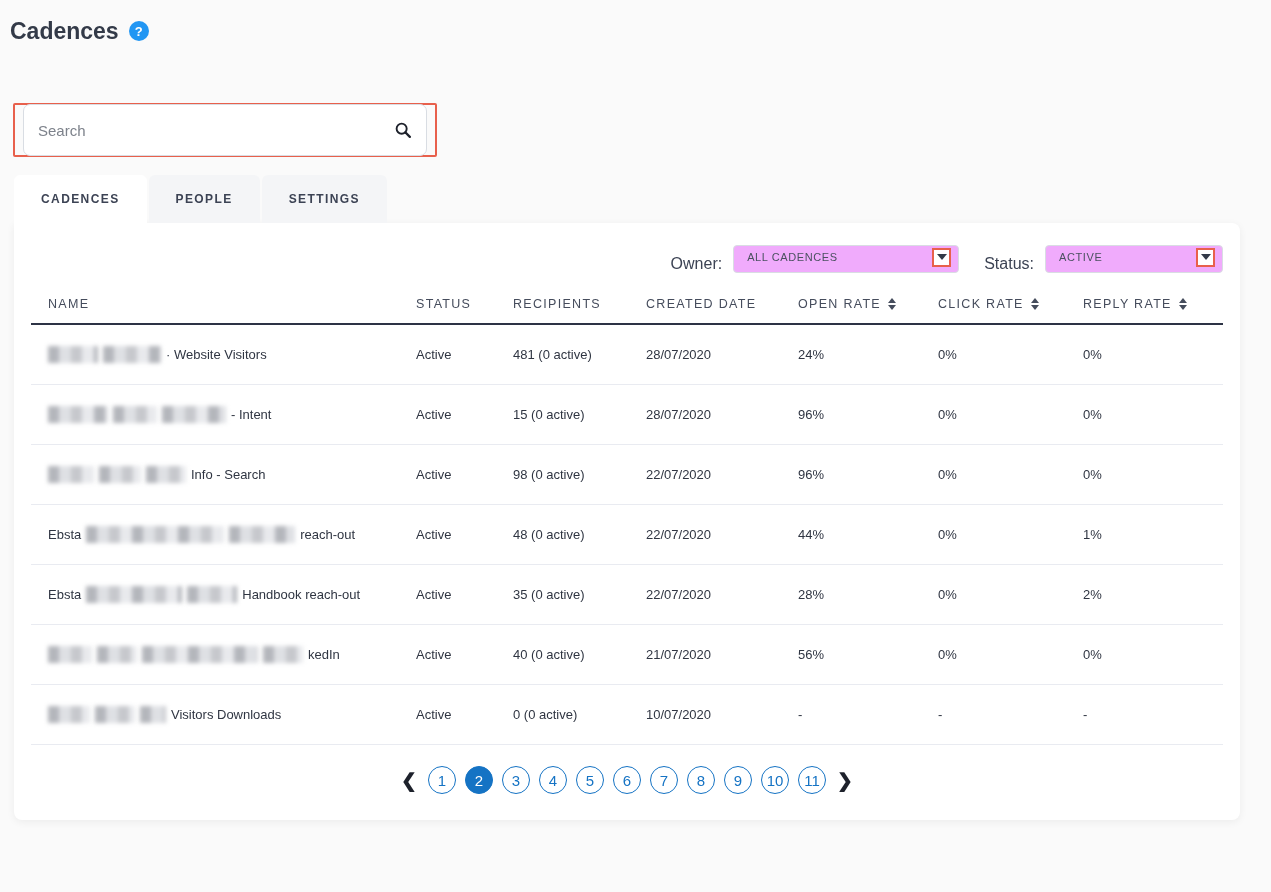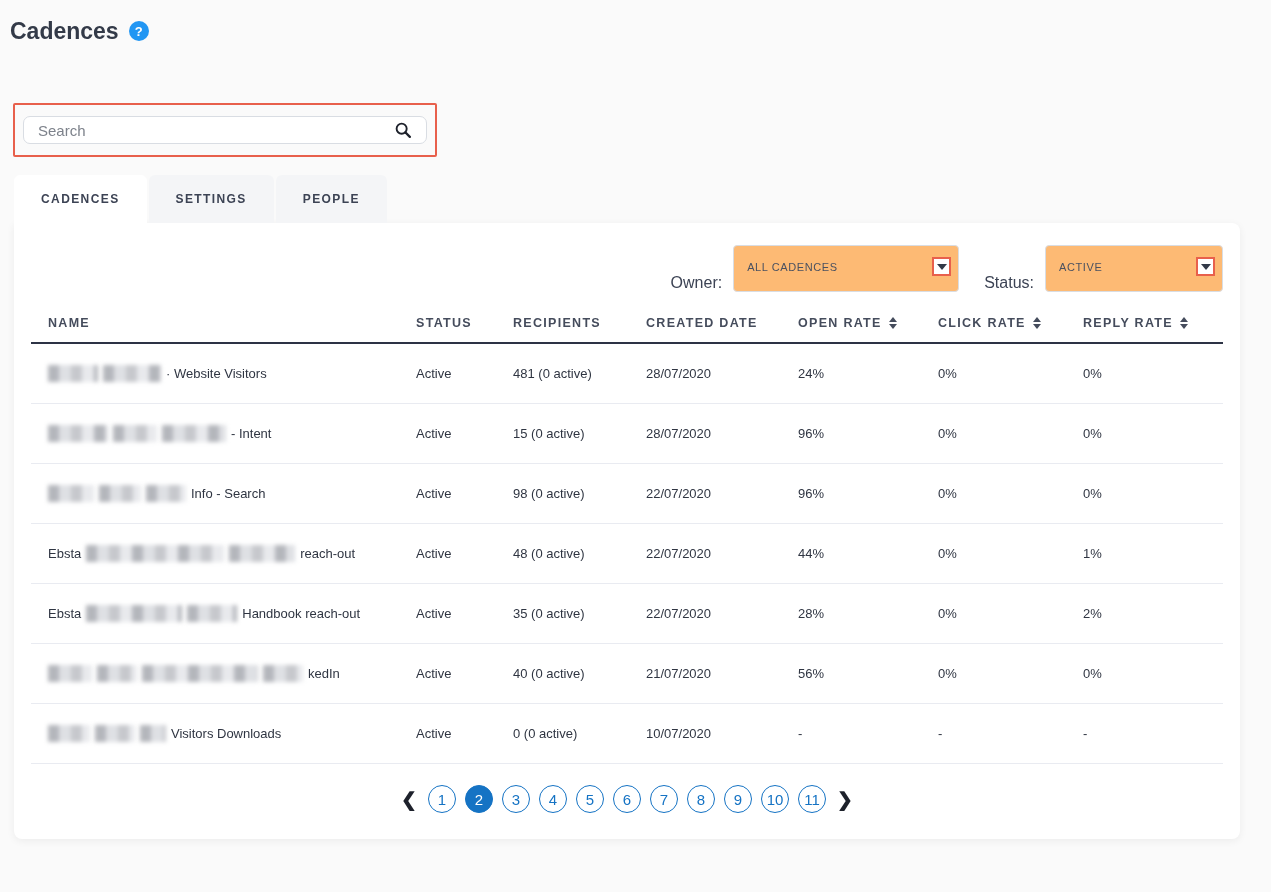--- a/index.html
+++ b/index.html
@@ -19,21 +19,21 @@
     display:flex; align-items:center; justify-content:center;
     cursor:pointer; user-select:none;
   }
   
   .search-outer {
     margin:57px 0 0 13px; width:424px; height:54px;
     border:2px solid #e8604c; border-radius:2px;
     display:flex; align-items:center; padding:7px 8px; background:transparent;
   }
   .search-inner {
-    flex:1; height:28px; background:#fff;
+    flex:1; height:52px; background:#fff;
     border:1px solid #d9dde3; border-radius:7px;
     display:flex; align-items:center; padding:0 14px;
   }
   .search-inner input {
     flex:1; border:none; outline:none; font-size:15px; color:#333a48;
     font-family:"Liberation Sans", sans-serif; background:transparent;
   }
   .search-inner input::placeholder { color:#7d828b; }
   .search-icon { width:18px; height:18px; flex:0 0 auto; cursor:pointer; }
   
@@ -50,21 +50,21 @@
     border-radius:0 8px 8px 8px;
     box-shadow:0 2px 8px rgba(0,0,0,0.06);
   }
   
   .filters {
     display:flex; justify-content:flex-end; align-items:flex-end;
     padding:22px 17px 18px 0; gap:11px;
   }
   .filter-label { font-size:16px; color:#3c4354; }
   .selectbox {
-    height:47px; border:1px solid #d9dde3; border-radius:4px; background:#fdba74;
+    height:28px; border:1px solid #d9dde3; border-radius:4px; background:#f0abfc;
     display:flex; align-items:center; justify-content:space-between;
     padding:0 7px 4px 13px; cursor:pointer;
   }
   .selectbox.owner { width:226px; margin-right:14px; }
   .selectbox.status { width:178px; }
   .select-value { font-size:11px; letter-spacing:0.6px; color:#4a5160; }
   .arrow-btn {
     width:19px; height:19px; background:#fff; border:2px solid #e8604c;
     display:flex; align-items:center; justify-content:center; cursor:pointer;
   }
@@ -77,21 +77,21 @@
   .table { margin:0 17px; }
   .thead, .trow {
     display:grid;
     grid-template-columns:385px 97px 133px 152px 140px 145px 1fr;
     align-items:center;
   }
   .thead {
     border-bottom:2px solid #2d3345; padding:6px 0 12px 0;
   }
   .th {
-    font-size:12.5px; font-weight:700; letter-spacing:1.3px; color:#454c5c;
+    font-size:12.5px; font-weight:400; letter-spacing:1.3px; color:#454c5c;
     display:flex; align-items:center; gap:7px;
   }
   .th:first-child, .td:first-child { padding-left:17px; }
   .sort-icon { display:inline-flex; flex-direction:column; gap:2px; cursor:pointer; }
   .sort-icon .up {
     width:0; height:0;
     border-left:4px solid transparent; border-right:4px solid transparent;
     border-bottom:5px solid #454c5c;
   }
   .sort-icon .down {
@@ -136,22 +136,22 @@
     <input type="text" placeholder="Search" style="">
     <svg class="search-icon" viewBox="0 0 20 20">
       <circle cx="8.5" cy="8.5" r="5.6" fill="none" stroke="#1d212b" stroke-width="2.1"></circle>
       <line x1="12.8" y1="12.8" x2="17.6" y2="17.6" stroke="#1d212b" stroke-width="2.6" stroke-linecap="round"></line>
     </svg>
   </div>
 </div>
 
 <div class="tabs">
     <div class="tab active">CADENCES</div>
+    <div class="tab">PEOPLE</div>
     <div class="tab">SETTINGS</div>
-    <div class="tab">PEOPLE</div>
   </div>
 
 <div class="card">
   <div class="filters">
     <span class="filter-label">Owner:</span>
     <div class="selectbox owner">
       <span class="select-value">ALL CADENCES</span>
       <span class="arrow-btn">
           <span class="tri"></span>
         </span>

